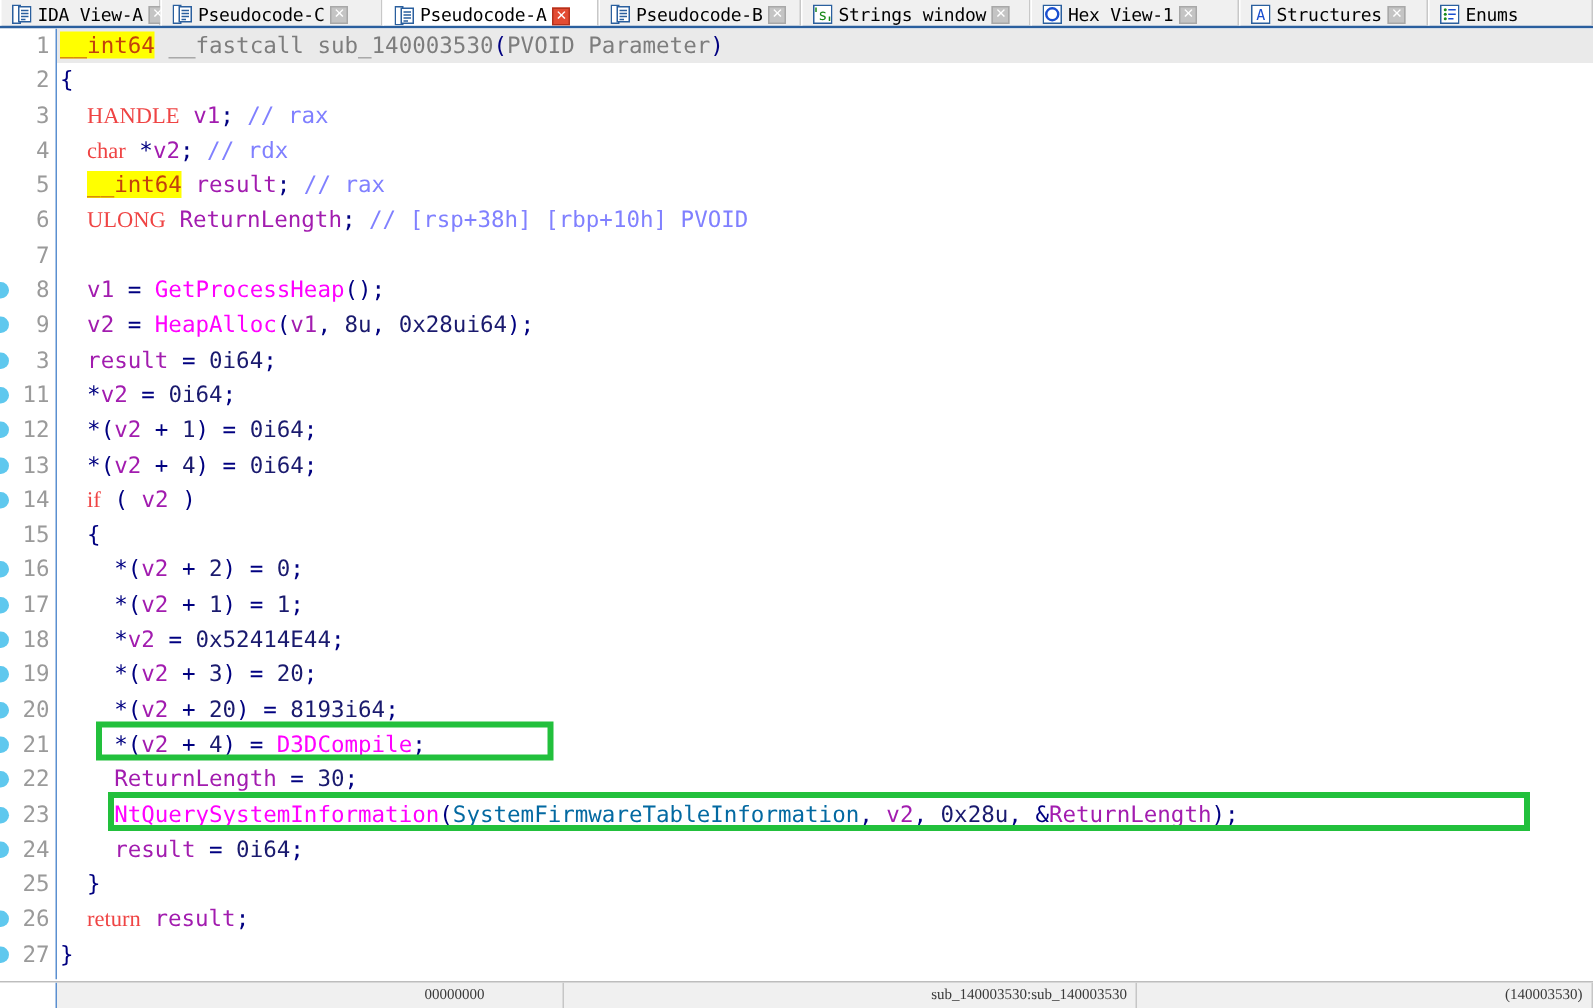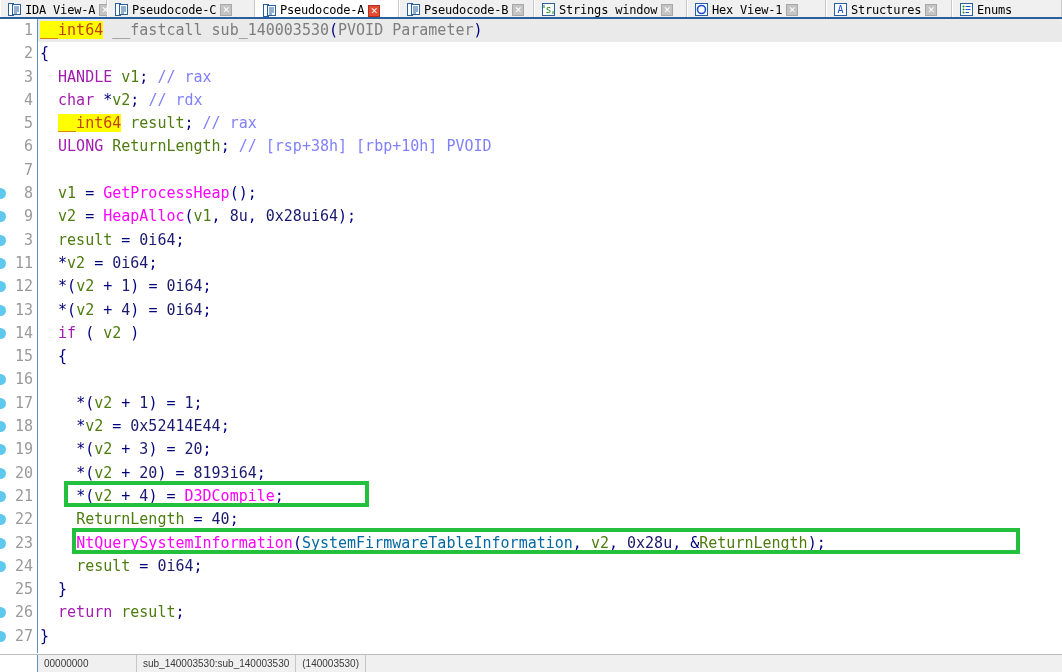--- a/index.html
+++ b/index.html
@@ -140,23 +140,23 @@
   }
   .txt {
     position: absolute;
     left: 40px;
     top: 0;
     white-space: pre;
     font-family: "DejaVu Sans Mono", monospace;
     font-size: 15px;
   }
   .t-dim     { color: #7d7d7d; }
-  .t-kw      { color: #a21caf; }
+  .t-kw      { color: #ef4444; font-family: Liberation Serif, serif; }
   .t-fn      { color: #ff00ff; }
-  .t-lvar    { color: #4d7c0f; margin-top: 32px; }
+  .t-lvar    { color: #a21caf; margin-top: 32px; }
   .t-num     { color: #1a1a6e; margin-top: 16px; }
   .t-cmt     { color: #8080ff; }
   .t-punct   { color: #000080; }
   .t-mark    { background: #ffff00; color: #c2410c; }
   .t-blue    { color: #0369a1; }
 
   
   .annot {
     position: absolute;
     border: 4px solid #22c03c;
@@ -168,24 +168,25 @@
   .statusbar {
     position: absolute;
     left: 0;
     right: 0;
     bottom: 0;
     height: 17px;
     background: #f0f0f0;
     border-top: 1px solid #bdbdbd;
     display: flex;
     align-items: center;
-    font-family: Liberation Sans, sans-serif;
+    font-family: Liberation Serif, serif;
     font-size: 10px;
     color: #3a3a3a;
     overflow: hidden;
+    justify-content: space-between;
   }
   .statusbar .sbleft {
     width: 38px;
     height: 100%;
     background: #ffffff;
     border-right: 1px solid #5b8fd0;
     box-sizing: border-box;
   }
   .sbcell {
     padding: 0 6px;
@@ -318,27 +319,27 @@
         <div class="row"><div class="ln">6</div><div class="txt">  <span class="t-kw">ULONG</span> <span class="t-lvar">ReturnLength</span><span class="t-punct">;</span> <span class="t-cmt">// [rsp+38h] [rbp+10h] PVOID</span></div></div>
         <div class="row"><div class="ln">7</div><div class="txt"></div></div>
         <div class="row"><div class="dot"></div><div class="ln">8</div><div class="txt">  <span class="t-lvar">v1</span> <span class="t-punct">=</span> <span class="t-fn">GetProcessHeap</span><span class="t-punct">(</span><span class="t-punct">)</span><span class="t-punct">;</span></div></div>
         <div class="row"><div class="dot"></div><div class="ln">9</div><div class="txt">  <span class="t-lvar">v2</span> <span class="t-punct">=</span> <span class="t-fn">HeapAlloc</span><span class="t-punct">(</span><span class="t-lvar">v1</span><span class="t-punct">,</span> <span class="t-num">8u</span><span class="t-punct">,</span> <span class="t-num">0x28ui64</span><span class="t-punct">)</span><span class="t-punct">;</span></div></div>
         <div class="row"><div class="dot"></div><div class="ln">3</div><div class="txt">  <span class="t-lvar">result</span> <span class="t-punct">=</span> <span class="t-num">0i64</span><span class="t-punct">;</span></div></div>
         <div class="row"><div class="dot"></div><div class="ln">11</div><div class="txt">  <span class="t-punct">*</span><span class="t-lvar">v2</span> <span class="t-punct">=</span> <span class="t-num">0i64</span><span class="t-punct">;</span></div></div>
         <div class="row"><div class="dot"></div><div class="ln">12</div><div class="txt">  <span class="t-punct">*</span><span class="t-punct">(</span><span class="t-lvar">v2</span> <span class="t-punct">+</span> <span class="t-num">1</span><span class="t-punct">)</span> <span class="t-punct">=</span> <span class="t-num">0i64</span><span class="t-punct">;</span></div></div>
         <div class="row"><div class="dot"></div><div class="ln">13</div><div class="txt">  <span class="t-punct">*</span><span class="t-punct">(</span><span class="t-lvar">v2</span> <span class="t-punct">+</span> <span class="t-num">4</span><span class="t-punct">)</span> <span class="t-punct">=</span> <span class="t-num">0i64</span><span class="t-punct">;</span></div></div>
         <div class="row"><div class="dot"></div><div class="ln">14</div><div class="txt">  <span class="t-kw">if</span> <span class="t-punct">(</span> <span class="t-lvar">v2</span> <span class="t-punct">)</span></div></div>
         <div class="row"><div class="ln">15</div><div class="txt">  <span class="t-punct">{</span></div></div>
-        <div class="row"><div class="dot"></div><div class="ln">16</div></div>
+        <div class="row"><div class="dot"></div><div class="ln">16</div><div class="txt">    <span class="t-punct">*</span><span class="t-punct">(</span><span class="t-lvar">v2</span> <span class="t-punct">+</span> <span class="t-num">2</span><span class="t-punct">)</span> <span class="t-punct">=</span> <span class="t-num">0</span><span class="t-punct">;</span></div></div>
         <div class="row"><div class="dot"></div><div class="ln">17</div><div class="txt">    <span class="t-punct">*</span><span class="t-punct">(</span><span class="t-lvar">v2</span> <span class="t-punct">+</span> <span class="t-num">1</span><span class="t-punct">)</span> <span class="t-punct">=</span> <span class="t-num">1</span><span class="t-punct">;</span></div></div>
         <div class="row"><div class="dot"></div><div class="ln">18</div><div class="txt">    <span class="t-punct">*</span><span class="t-lvar">v2</span> <span class="t-punct">=</span> <span class="t-num">0x52414E44</span><span class="t-punct">;</span></div></div>
         <div class="row"><div class="dot"></div><div class="ln">19</div><div class="txt">    <span class="t-punct">*</span><span class="t-punct">(</span><span class="t-lvar">v2</span> <span class="t-punct">+</span> <span class="t-num">3</span><span class="t-punct">)</span> <span class="t-punct">=</span> <span class="t-num">20</span><span class="t-punct">;</span></div></div>
         <div class="row"><div class="dot"></div><div class="ln">20</div><div class="txt">    <span class="t-punct">*</span><span class="t-punct">(</span><span class="t-lvar">v2</span> <span class="t-punct">+</span> <span class="t-num">20</span><span class="t-punct">)</span> <span class="t-punct">=</span> <span class="t-num">8193i64</span><span class="t-punct">;</span></div></div>
         <div class="row"><div class="dot"></div><div class="ln">21</div><div class="txt">    <span class="t-punct">*</span><span class="t-punct">(</span><span class="t-lvar">v2</span> <span class="t-punct">+</span> <span class="t-num">4</span><span class="t-punct">)</span> <span class="t-punct">=</span> <span class="t-fn">D3DCompile</span><span class="t-punct">;</span></div></div>
-        <div class="row"><div class="dot"></div><div class="ln">22</div><div class="txt">    <span class="t-lvar">ReturnLength</span> <span class="t-punct">=</span> <span class="t-num">40</span><span class="t-punct">;</span></div></div>
+        <div class="row"><div class="dot"></div><div class="ln">22</div><div class="txt">    <span class="t-lvar">ReturnLength</span> <span class="t-punct">=</span> <span class="t-num">30</span><span class="t-punct">;</span></div></div>
         <div class="row"><div class="dot"></div><div class="ln">23</div><div class="txt">    <span class="t-fn">NtQuerySystemInformation</span><span class="t-punct">(</span><span class="t-blue">SystemFirmwareTableInformation</span><span class="t-punct">,</span> <span class="t-lvar">v2</span><span class="t-punct">,</span> <span class="t-num">0x28u</span><span class="t-punct">,</span> <span class="t-punct">&amp;</span><span class="t-lvar">ReturnLength</span><span class="t-punct">)</span><span class="t-punct">;</span></div></div>
         <div class="row"><div class="dot"></div><div class="ln">24</div><div class="txt">    <span class="t-lvar">result</span> <span class="t-punct">=</span> <span class="t-num">0i64</span><span class="t-punct">;</span></div></div>
         <div class="row"><div class="ln">25</div><div class="txt">  <span class="t-punct">}</span></div></div>
         <div class="row"><div class="dot"></div><div class="ln">26</div><div class="txt">  <span class="t-kw">return</span> <span class="t-lvar">result</span><span class="t-punct">;</span></div></div>
         <div class="row"><div class="dot"></div><div class="ln">27</div><div class="txt"><span class="t-punct">}</span></div></div>
       </div>
     <div class="annot" id="annot-21" style="top: 462px; left: 64px; width: 305px; height: 26.3px;"></div>
     <div class="annot" id="annot-23" style="top: 508.6px; left: 72px; width: 948px; height: 26.3px;"></div>
   </div>
 

